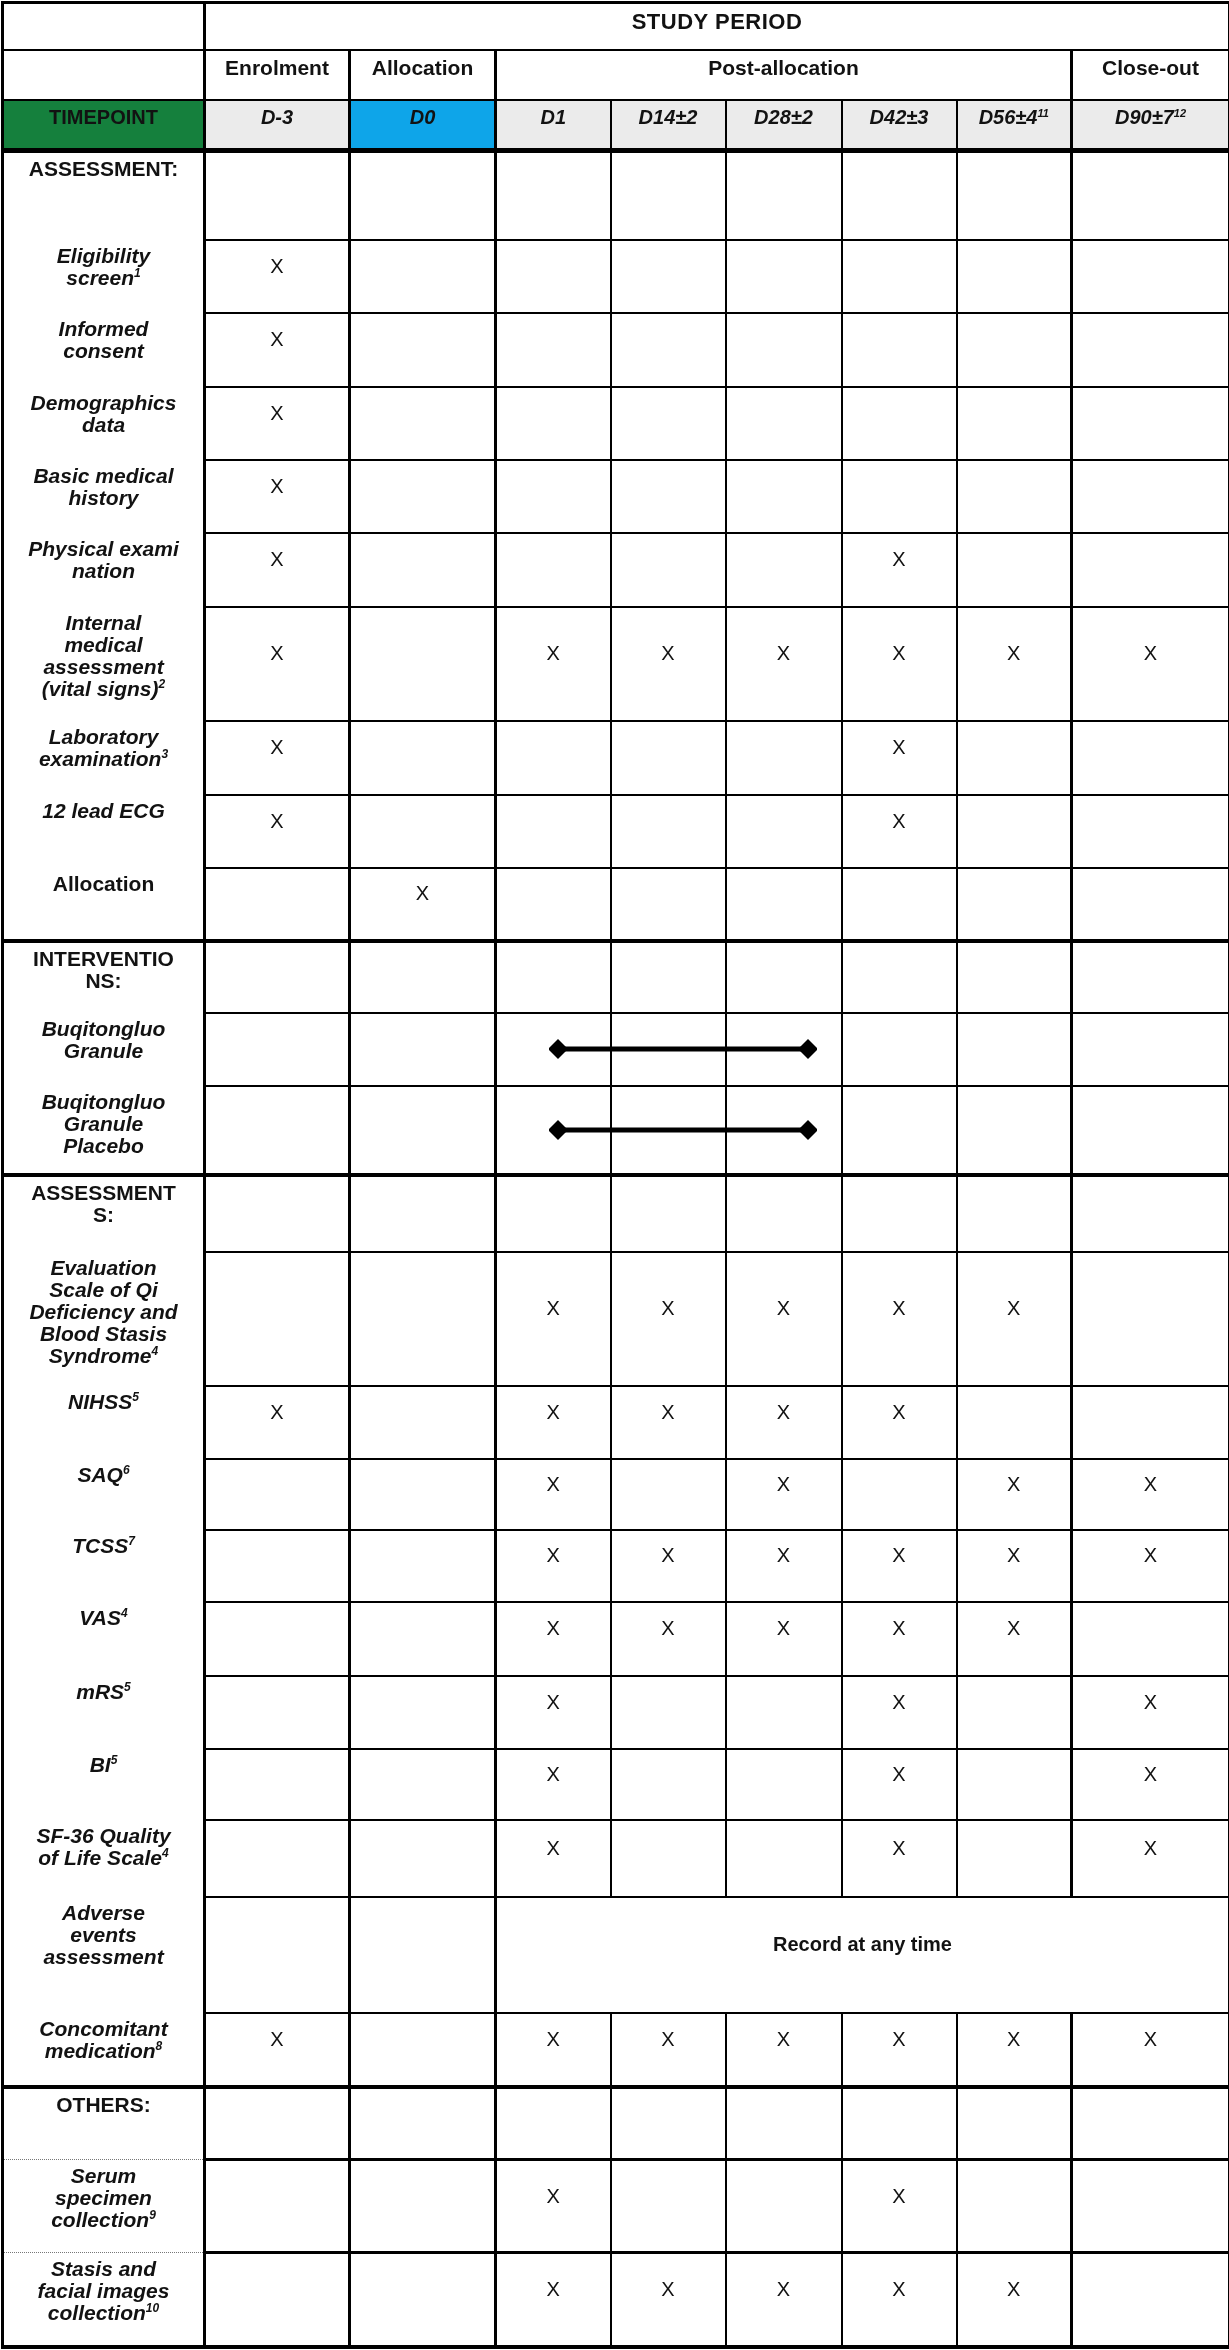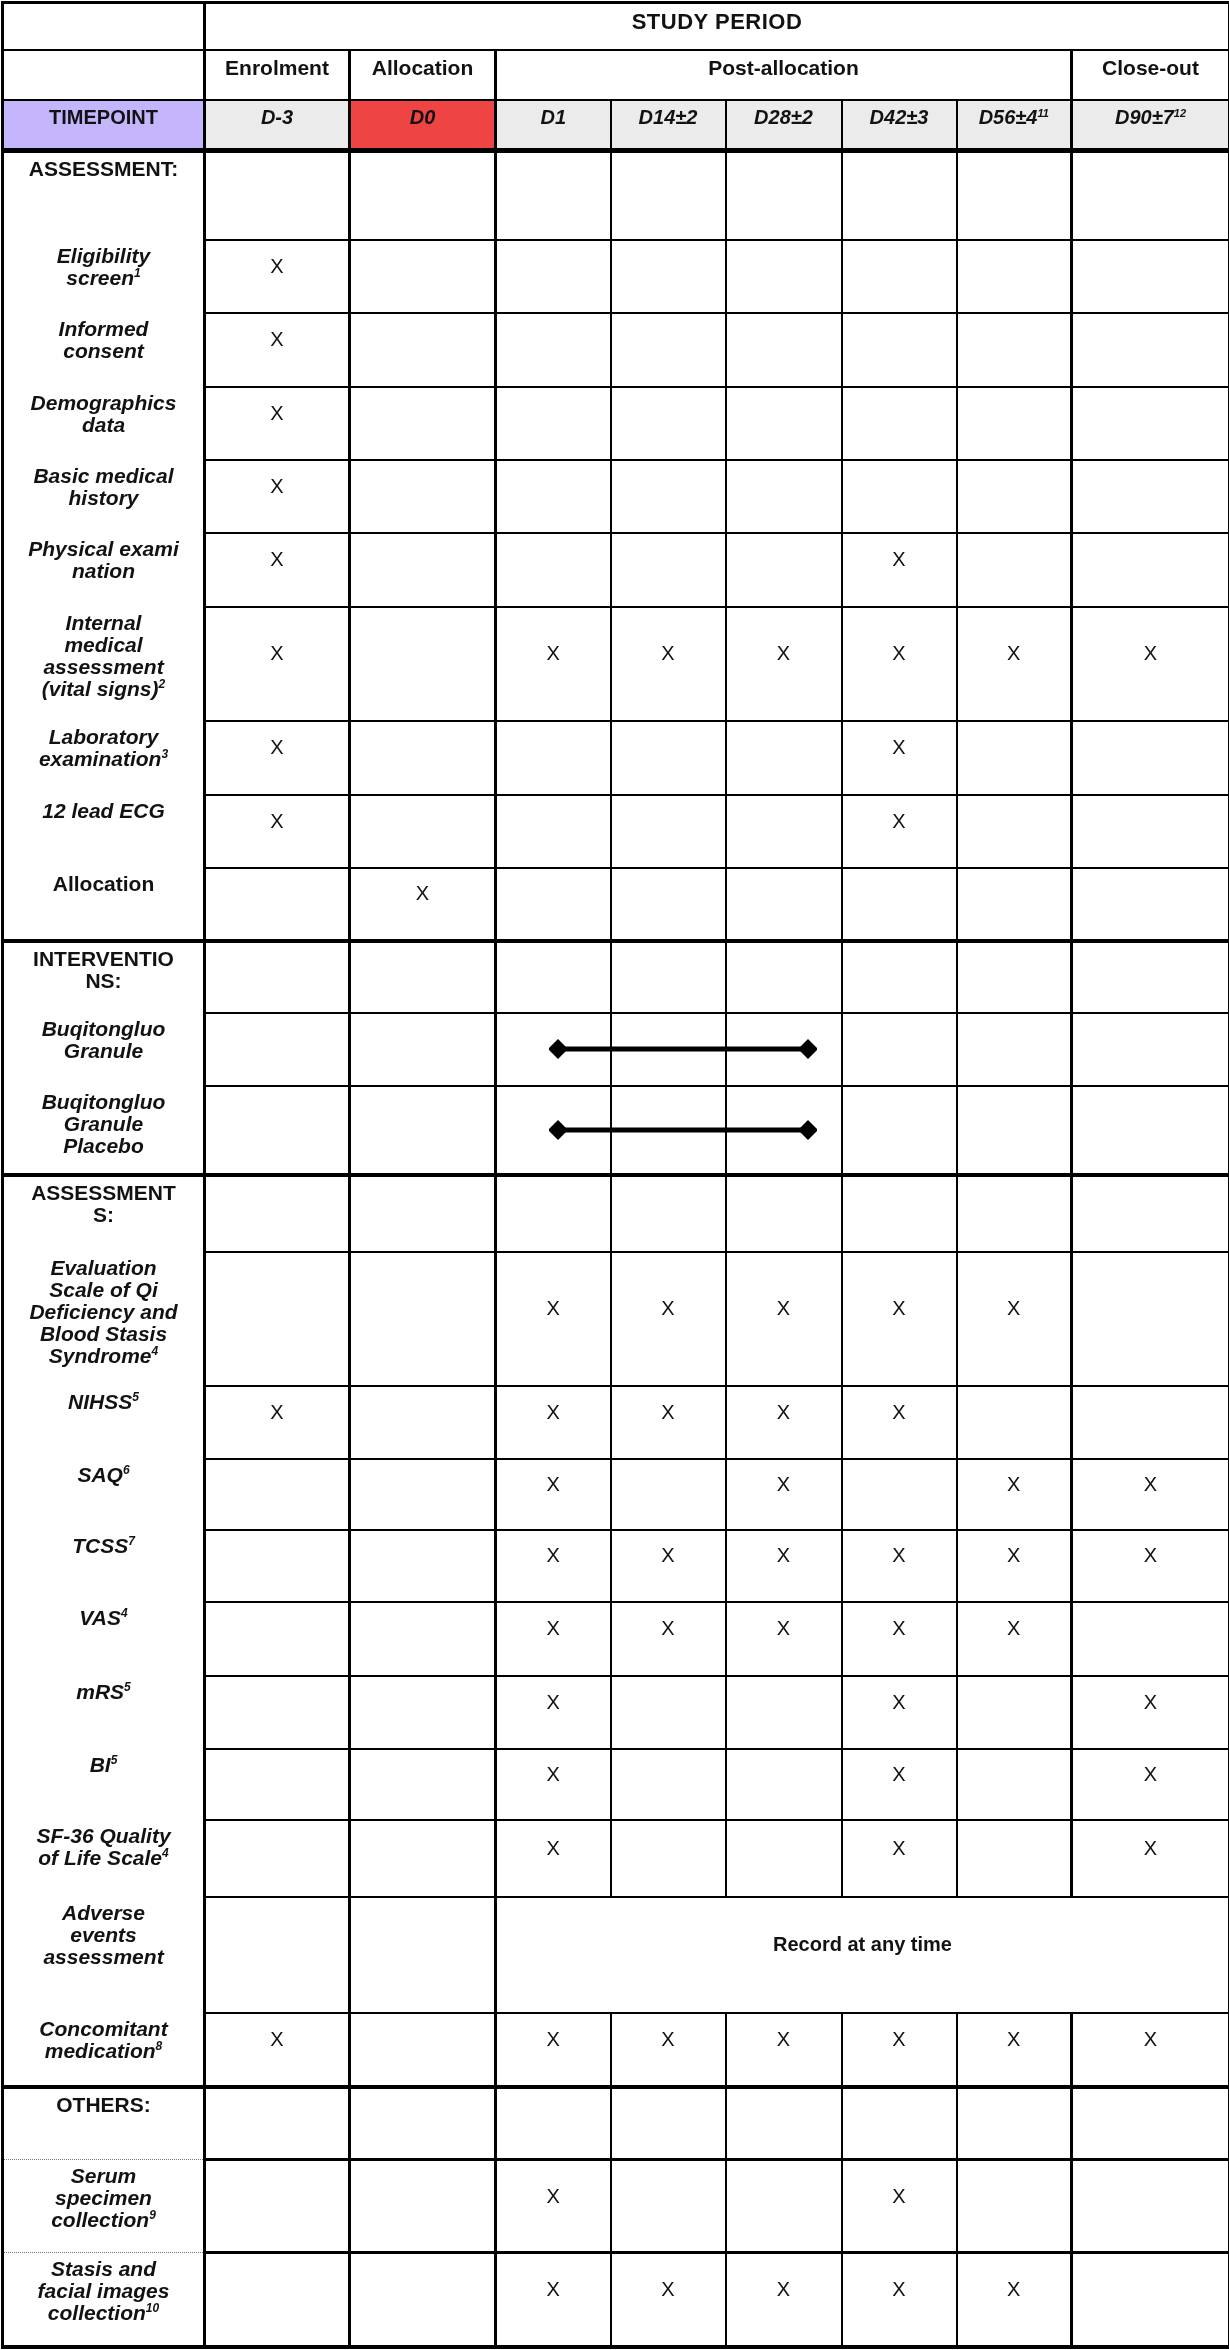--- a/index.html
+++ b/index.html
@@ -97,23 +97,23 @@
         <td class="title-cell" colspan="8">STUDY PERIOD</td>
       </tr>
       <tr class="r-period" id="period-row">
         <td class="label-col"></td>
       <td colspan="1" class="bl3">Enrolment</td>
           <td colspan="1" class="bl3">Allocation</td>
           <td colspan="5" class="bl3">Post-allocation</td>
           <td colspan="1" class="bl3">Close-out</td>
         </tr>
       <tr class="r-time" id="timepoint-row">
-        <td class="label-col" style="background: #c4b5fd;">TIMEPOINT</td>
+        <td class="label-col" style="background: #15803d;">TIMEPOINT</td>
       <td class="tp-cell bl3" style="background: rgb(235, 235, 235);"><span>D-3</span></td>
-          <td class="tp-cell bl3" style="background: #ef4444;"><span>D0</span></td>
+          <td class="tp-cell bl3" style="background: #0ea5e9;"><span>D0</span></td>
           <td class="tp-cell bl3" style="background: rgb(235, 235, 235);"><span>D1</span></td>
           <td class="tp-cell bl2" style="background: rgb(235, 235, 235);"><span>D14±2</span></td>
           <td class="tp-cell bl2" style="background: rgb(235, 235, 235);"><span>D28±2</span></td>
           <td class="tp-cell bl2" style="background: rgb(235, 235, 235);"><span>D42±3</span></td>
           <td class="tp-cell bl2" style="background: rgb(235, 235, 235);"><span>D56±4</span><sup>11</sup></td>
           <td class="tp-cell bl3" style="background: rgb(235, 235, 235);"><span>D90±7</span><sup>12</sup></td>
         </tr>
     </thead>
     <tbody id="schedule-body">
         <tr class="section" style="height: 89px;">

